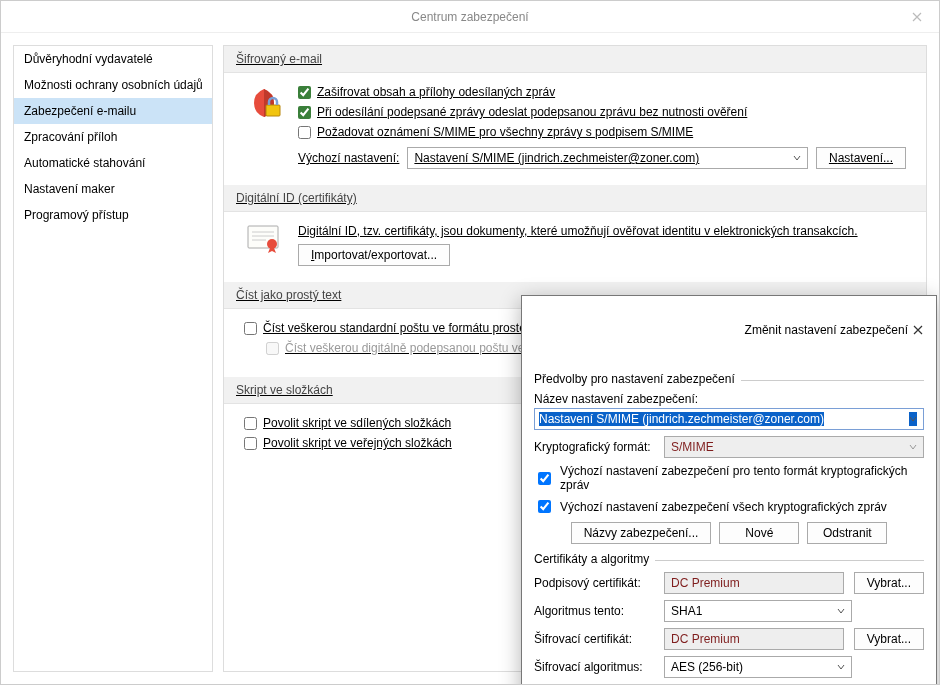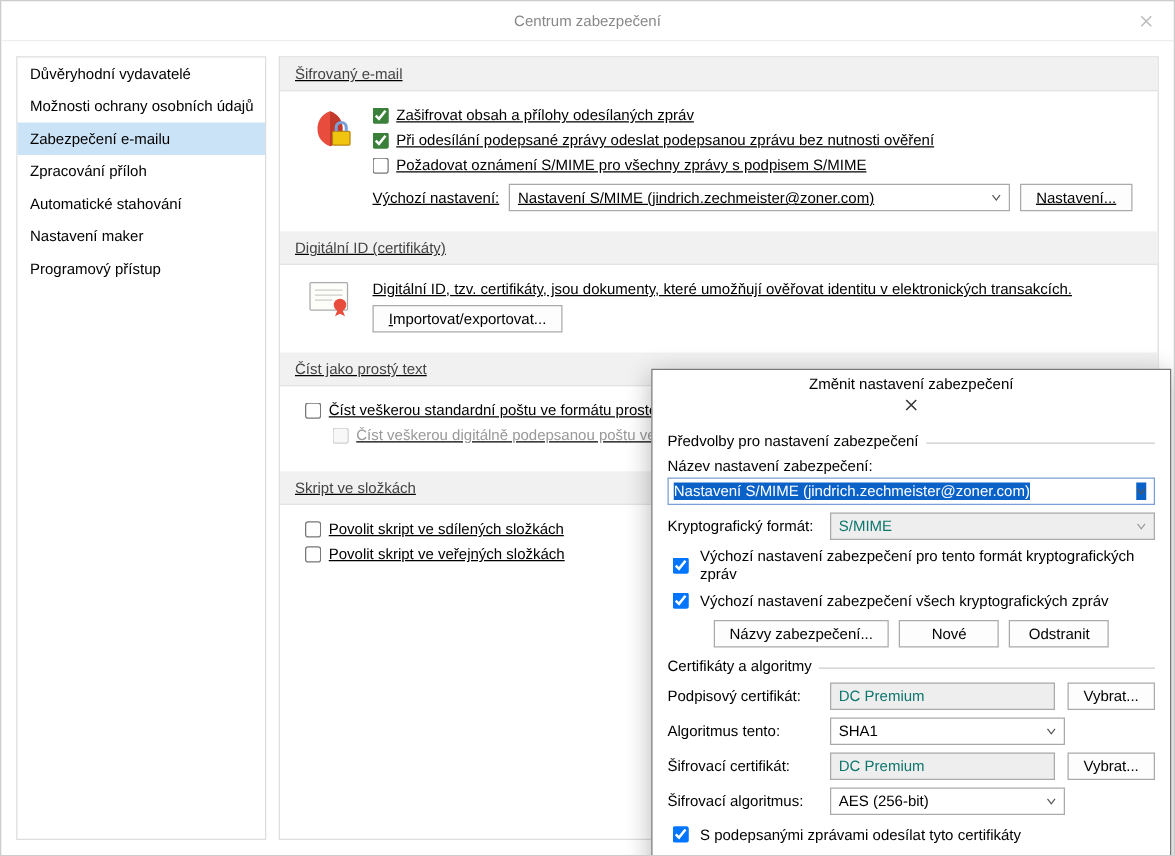--- a/index.html
+++ b/index.html
@@ -27,37 +27,37 @@
   .select-default .caret { position: absolute; right: 6px; top: 50%; transform: translateY(-50%); }
   .btn { border: 1px solid #aaa; background: #fdfdfd; padding: 3px 12px; cursor: default; }
   .btn u { text-decoration: underline; }
   .di-row { display:flex; gap:14px; }
   .di-icon { width:40px; display:flex; align-items:flex-start; justify-content:center; }
   .di-text { flex:1; }
   .muted-cb { margin-left: 22px; color:#999; }
   .muted-cb input { accent-color:#999; }
   
   .dialog { position: absolute; left: 520px; top: 294px; width: 416px; border: 1px solid #777; background: #fff; box-shadow: 0 5px 20px rgba(0,0,0,0.3); }
-  .dlg-titlebar { display:flex; align-items:center; justify-content:flex-end; padding: 4px 8px; flex-direction: column; }
+  .dlg-titlebar { display:flex; align-items:center; justify-content:flex-end; padding: 24px 8px; }
   .dlg-title { font-size: 12px; }
   .dlg-close { width:20px; height:20px; display:flex; align-items:center; justify-content:center; }
   .dlg-close svg { width:10px; height:10px; }
   .dlg-body { padding: 6px 12px 10px 12px; }
   .fieldset-label { position: relative; margin-top: 2px; }
   .fieldset-label .legend { position: relative; top: 0; background: #fff; padding-right: 6px; z-index: 1; display:inline-block; }
   .fieldset-label .line { position: absolute; left: 0; right: 0; top: 8px; height: 1px; background: #ccc; z-index: 0; }
   .fld { margin: 6px 0; }
   .fld-label { margin-bottom: 2px; }
   .fld-input { width: 100%; height: 22px; border: 1px solid #7a9fd6; background: #fff; display: flex; align-items: center; position: relative; padding: 0 20px 0 4px; }
   .fld-input.highlight span { background: #0a62c9; color: #fff; }
   .fld-input .caret { position:absolute; right:6px; top:50%; transform:translateY(-50%);}
   .two-col { display:flex; align-items:center; gap:10px; margin:6px 0; }
   .two-col .lbl { width:120px; }
   .two-col .val { flex:1; height:22px; border:1px solid #aaa; display:flex; align-items:center; padding:0 20px 0 6px; position:relative; }
-  .two-col .val.readonly { background:#eee; color:#0f766e; }
+  .two-col .val.readonly { background:#eee; color:#7f1d1d; }
   .two-col .val .caret { position:absolute; right:6px; top:50%; transform:translateY(-50%);}
   .dlg-btnrow { display:flex; gap:8px; margin-top:6px; margin-bottom:4px;justify-content:center;}
   .dlg-btnrow .btn { min-width:80px; }
   .cb-line { display:flex; align-items:center; gap:6px; margin:5px 0; }
   .dlg-footer { display:flex; justify-content:flex-end; gap:8px; padding: 6px 0 4px 0; }
   .dlg-footer .btn { min-width:70px; }
   .dlg-footer .btn.primary { border: 1px solid #0a62c9; outline: 1px solid #0a62c9; }
   .caret svg { width:8px; height:8px; }
 </style>
 </head>

